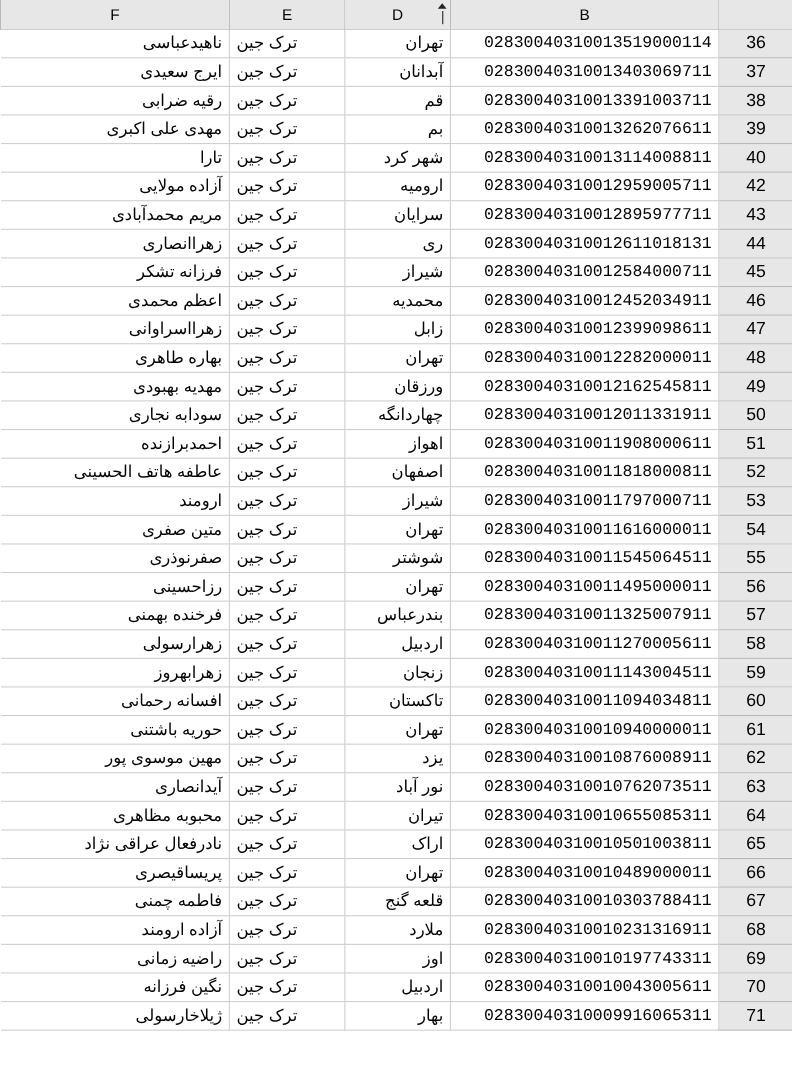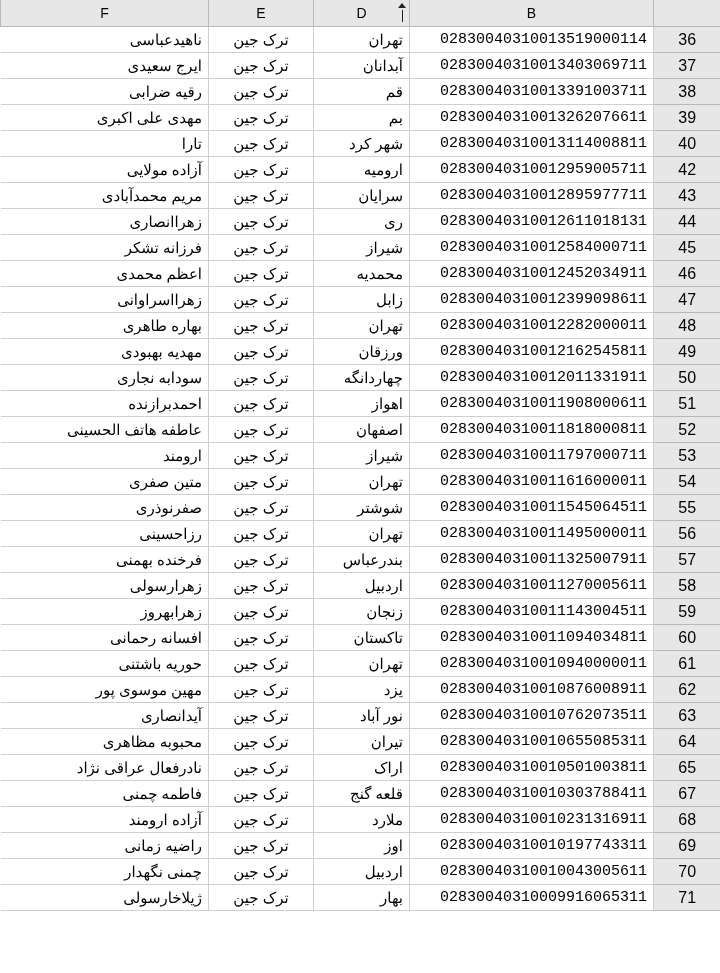--- a/index.html
+++ b/index.html
@@ -84,21 +84,21 @@
   tbody td.rowhdr {
     background: #e7e7e7;
     border: 1px solid #b8b8b8;
     border-top: none;
     border-right: none;
     text-align: center;
     font-size: 16px;
     padding: 0;
   }
   td.col-f { text-align: right; direction: rtl; }
-  td.col-e { text-align: center; direction: rtl; }
+  td.col-e { text-align: left; direction: rtl; }
   td.col-d { text-align: right; direction: rtl; }
   td.col-b { text-align: right; direction: ltr; font-family: Liberation Mono, monospace; }
 </style>
 </head>
 <body>
 
 <div class="sheet">
   <table class="grid">
     <colgroup>
       <col class="c-f">
@@ -314,20 +314,27 @@
           <td class="rowhdr">64</td>
         </tr>
         <tr>
           <td class="col-f">نادرفعال عراقی نژاد</td>
           <td class="col-e">ترک جین</td>
           <td class="col-d">اراک</td>
           <td class="col-b">02830040310010501003811</td>
           <td class="rowhdr">65</td>
         </tr>
         <tr>
+          <td class="col-f">پریساقیصری</td>
+          <td class="col-e">ترک جین</td>
+          <td class="col-d">تهران</td>
+          <td class="col-b">02830040310010489000011</td>
+          <td class="rowhdr">66</td>
+        </tr>
+        <tr>
           <td class="col-f">فاطمه چمنی</td>
           <td class="col-e">ترک جین</td>
           <td class="col-d">قلعه گنج</td>
           <td class="col-b">02830040310010303788411</td>
           <td class="rowhdr">67</td>
         </tr>
         <tr>
           <td class="col-f">آزاده ارومند</td>
           <td class="col-e">ترک جین</td>
           <td class="col-d">ملارد</td>
@@ -335,21 +342,21 @@
           <td class="rowhdr">68</td>
         </tr>
         <tr>
           <td class="col-f">راضیه زمانی</td>
           <td class="col-e">ترک جین</td>
           <td class="col-d">اوز</td>
           <td class="col-b">02830040310010197743311</td>
           <td class="rowhdr">69</td>
         </tr>
         <tr>
-          <td class="col-f">چمنی نگهدار</td>
+          <td class="col-f">نگین فرزانه</td>
           <td class="col-e">ترک جین</td>
           <td class="col-d">اردبیل</td>
           <td class="col-b">02830040310010043005611</td>
           <td class="rowhdr">70</td>
         </tr>
         <tr>
           <td class="col-f">ژیلاخارسولی</td>
           <td class="col-e">ترک جین</td>
           <td class="col-d">بهار</td>
           <td class="col-b">02830040310009916065311</td>

